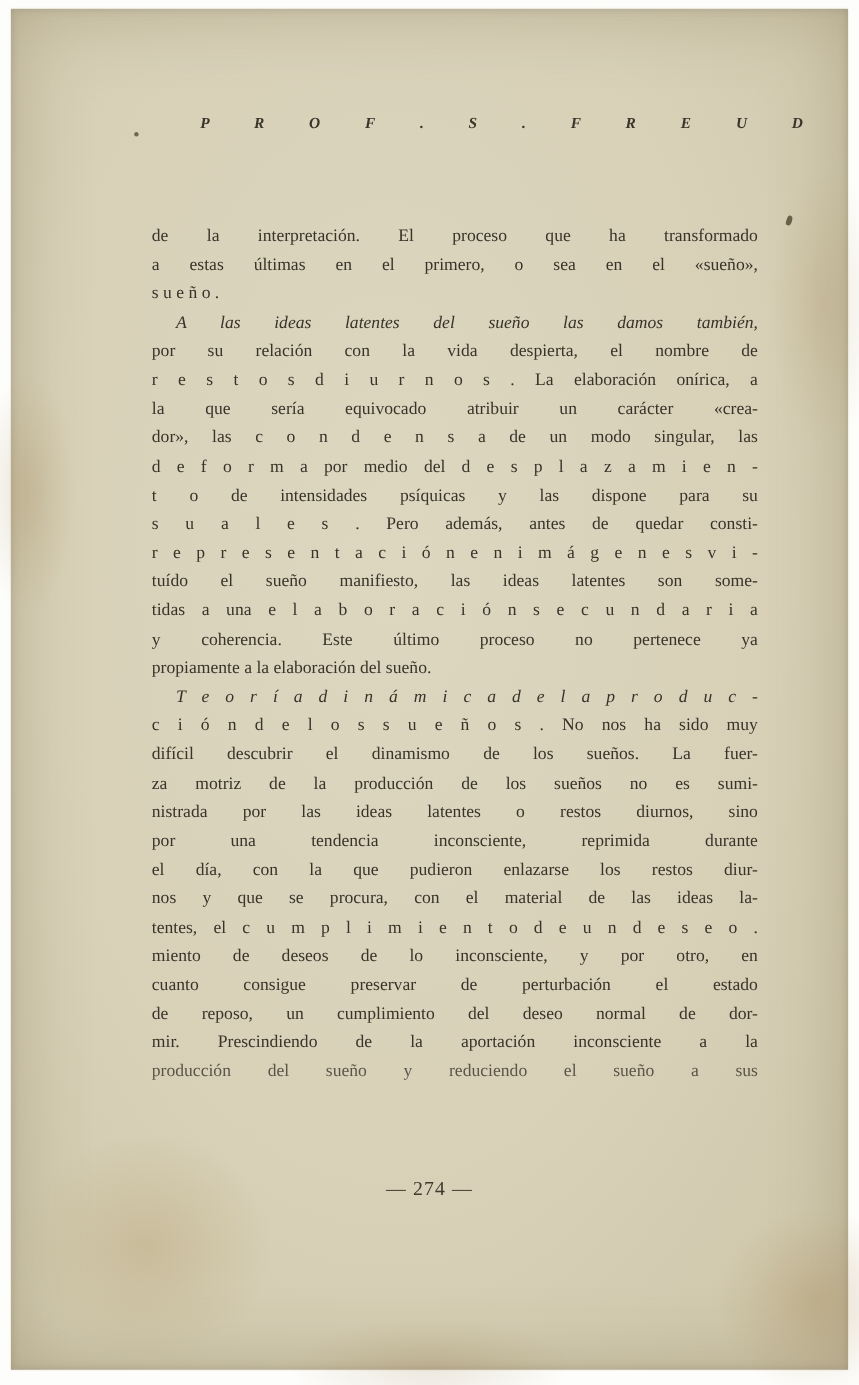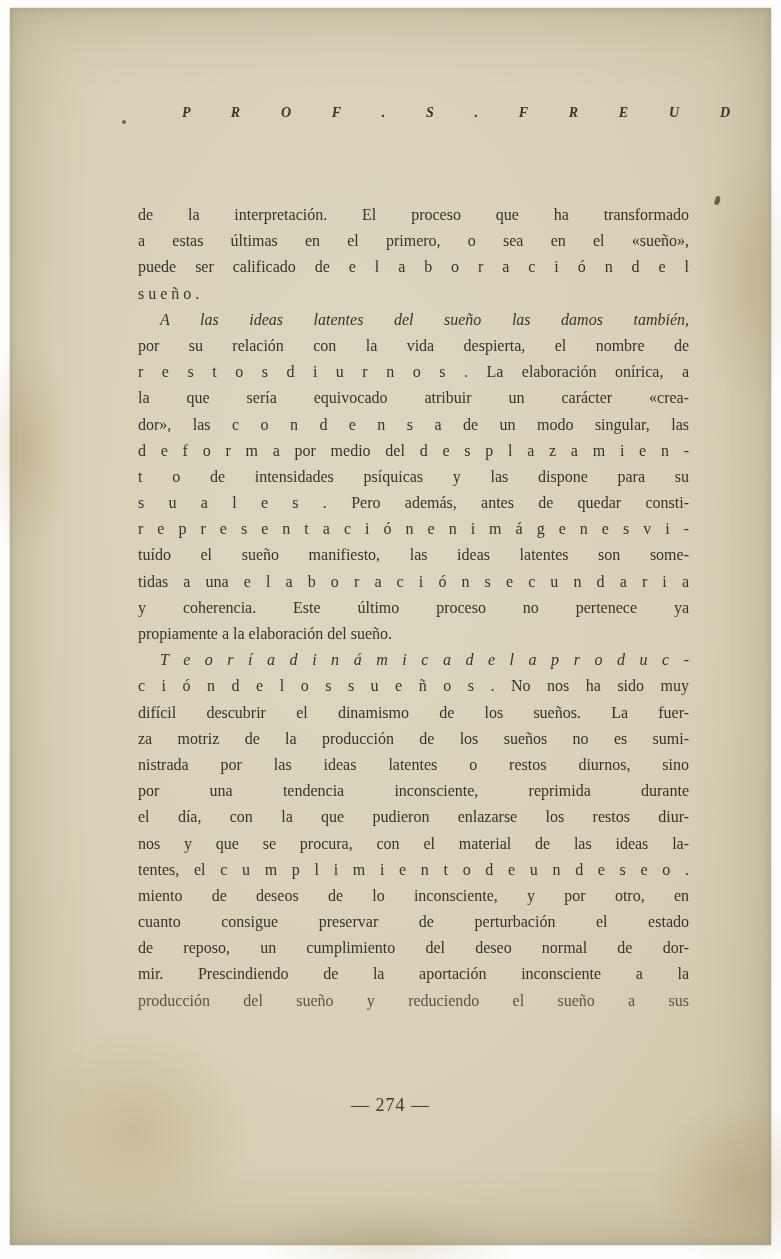--- a/index.html
+++ b/index.html
@@ -76,42 +76,40 @@
   .text-block .line.faded { color: rgba(62, 56, 45, 0.82); }
 
   .footer-line {
     position: absolute;
     left: 0; right: 0;
     top: 1062px;
     text-align: center;
     font-size: 18px;
     color: #403a2e;
     letter-spacing: 1px;
-    margin-top: 25px;
   }
 </style>
 </head>
 <body>
 
 <div class="stage">
   <div class="paper">
     <div class="stain s1"></div>
     <div class="stain s2"></div>
     <div class="stain s3"></div>
     <div class="stain s4"></div>
     <div class="stain s5"></div>
     <div class="speck1"></div>
     <div class="speck2"></div>
 
     <div class="header-line">P R O F . S . F R E U D</div>
 
     <div class="text-block">
         <div class="line">de la interpretación. El proceso que ha transformado</div>
         <div class="line">a estas últimas en el primero, o sea en el «sueño»,</div>
-        <div class="line">puede ser calificado de e l a b o r a c i ó n d e l</div>
         <div class="line no-just">s u e ñ o .</div>
         <div class="line indent">A las ideas latentes del sueño las damos también,</div>
         <div class="line">por su relación con la vida despierta, el nombre de</div>
         <div class="line">r e s t o s d i u r n o s . La elaboración onírica, a</div>
         <div class="line">la que sería equivocado atribuir un carácter «crea-</div>
         <div class="line">dor», las c o n d e n s a de un modo singular, las</div>
         <div class="line">d e f o r m a por medio del d e s p l a z a m i e n -</div>
         <div class="line">t o de intensidades psíquicas y las dispone para su</div>
         <div class="line">s u a l e s . Pero además, antes de quedar consti-</div>
         <div class="line">r e p r e s e n t a c i ó n e n i m á g e n e s v i -</div>

